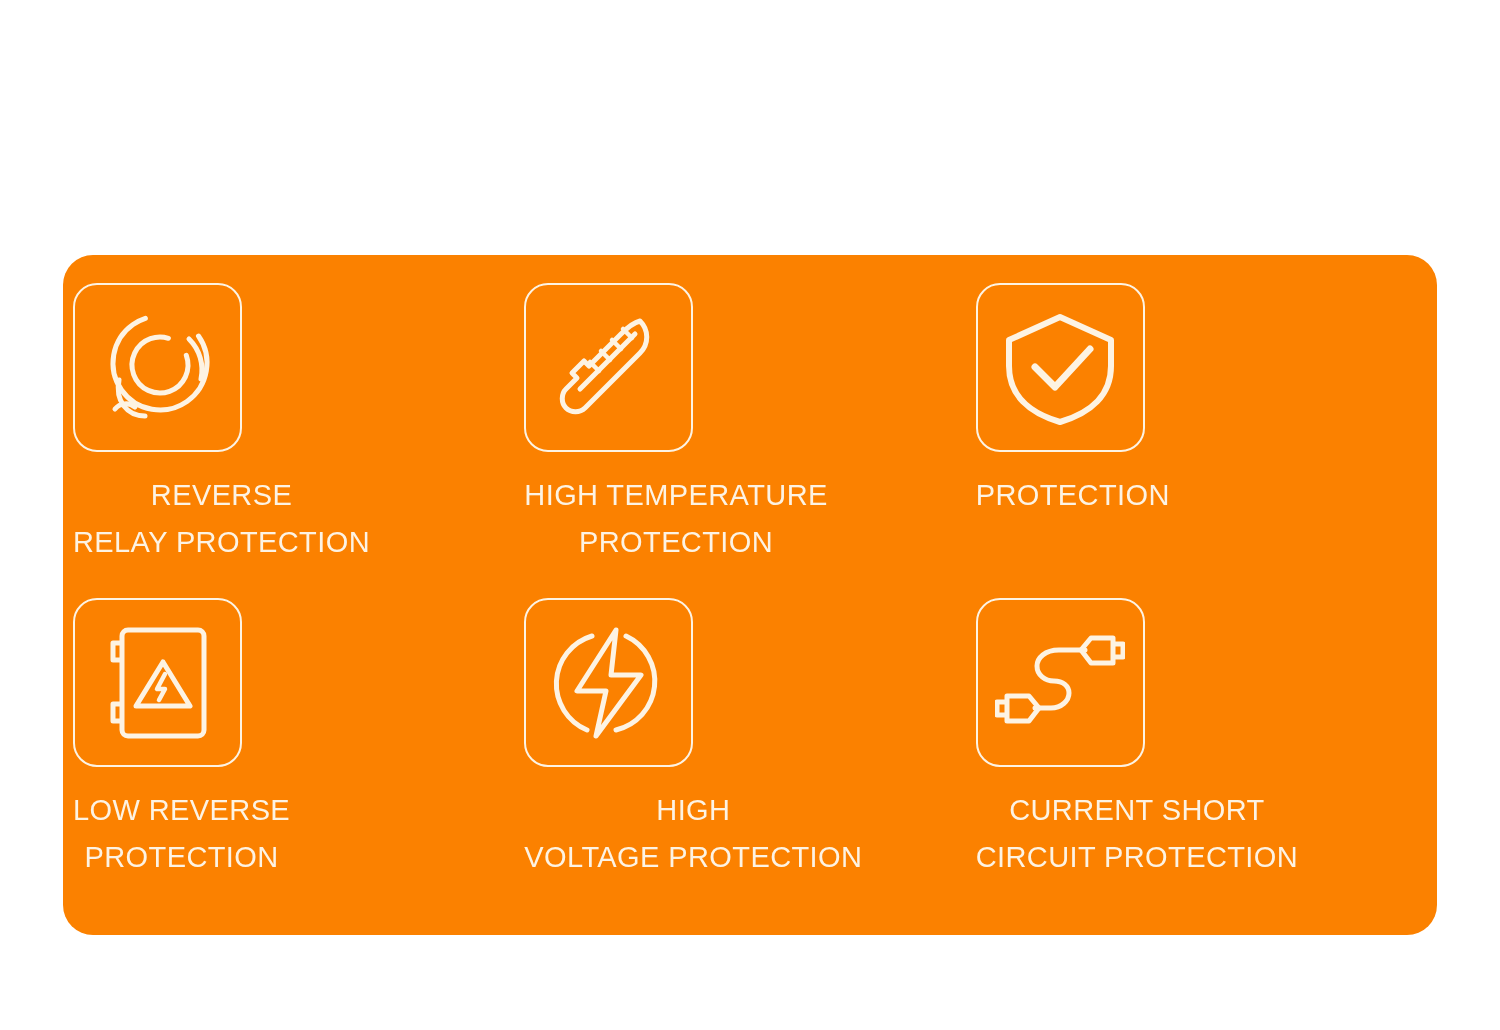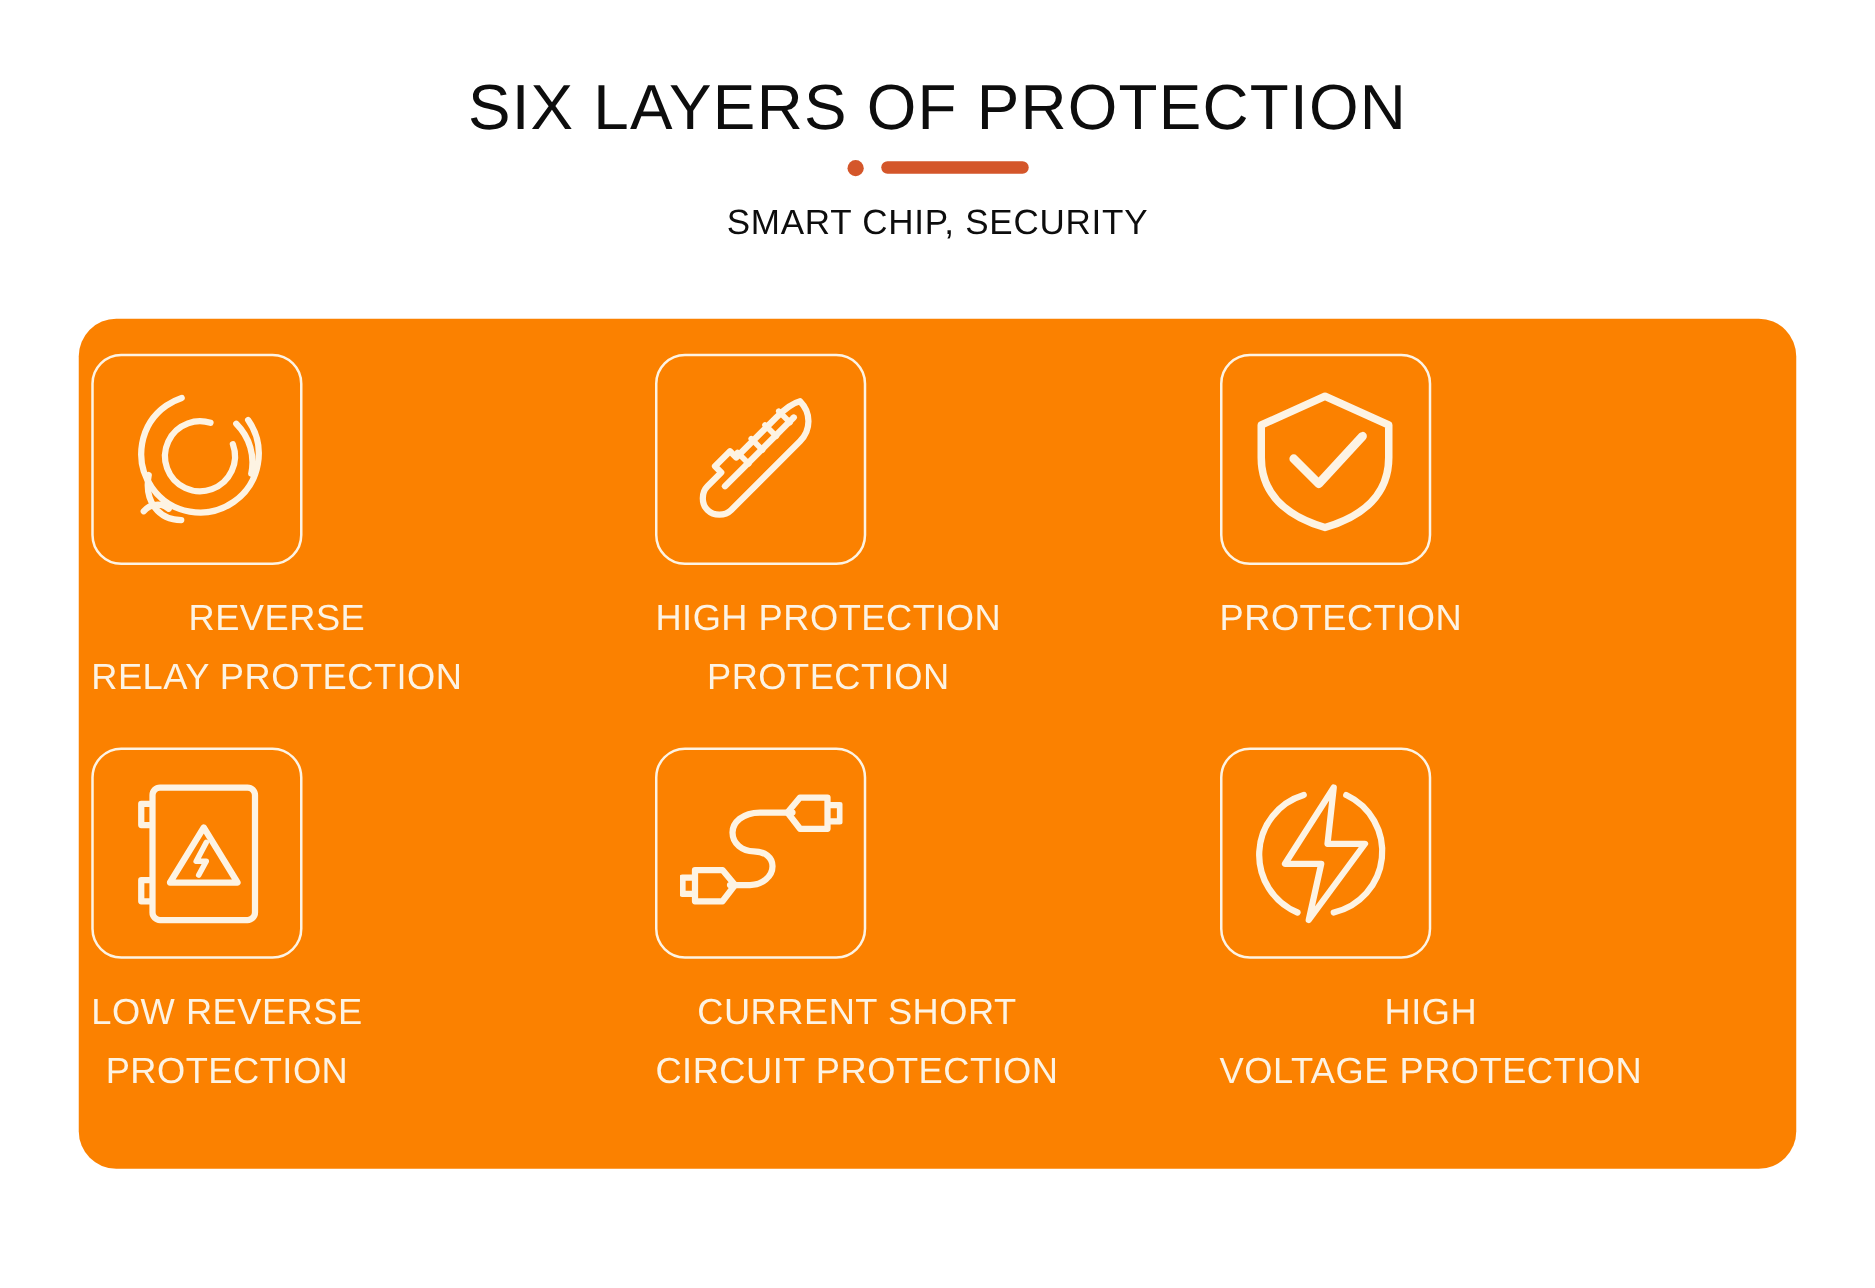--- a/index.html
+++ b/index.html
@@ -115,28 +115,20 @@
   }
   .label .l1, .label .l2 {
     display: block;
   }
 </style>
 </head>
 <body>
 
 <div class="page">
 
-  <div class="header">
-    <div class="title">SIX LAYERS OF PROTECTION</div>
-    <div class="divider">
-      <span class="divider-dot"></span>
-      <span class="divider-bar"></span>
-    </div>
-    <div class="subtitle">SMART CHIP, SECURITY</div>
-  </div>
 
   <div class="panel">
 
     <div class="cell">
       <div class="tile">
         <svg width="130" height="130" viewBox="0 0 130 130" fill="none">
           <circle cx="67" cy="60" r="47" stroke="#fdf3e3" stroke-width="5" stroke-linecap="round" stroke-dasharray="235 60" transform="rotate(-35 67 60)"></circle>
           <circle cx="67" cy="62" r="28" stroke="#fdf3e3" stroke-width="5" stroke-linecap="round" stroke-dasharray="150 26" transform="rotate(-20 67 62)"></circle>
           <path d="M26 77 C22 98 34 113 52 113" stroke="#fdf3e3" stroke-width="5" stroke-linecap="round" fill="none"></path>
           <path d="M22 106 C27 100 36 99 42 104" stroke="#fdf3e3" stroke-width="5" stroke-linecap="round" fill="none"></path>
@@ -156,21 +148,21 @@
                    C17 100 17 91 22 86 L33 75 L28 70 L40 58 L45 63 L77 31
                    C81 27 88 20 96 18 Z" stroke="#fdf3e3" stroke-width="5" stroke-linejoin="round" fill="none"></path>
           <path d="M91 31 L36 86" stroke="#fdf3e3" stroke-width="5" stroke-linecap="round"></path>
           <path d="M79 26 L88 35" stroke="#fdf3e3" stroke-width="4.5" stroke-linecap="round"></path>
           <path d="M68 37 L77 46" stroke="#fdf3e3" stroke-width="4.5" stroke-linecap="round"></path>
           <path d="M57 48 L66 57" stroke="#fdf3e3" stroke-width="4.5" stroke-linecap="round"></path>
           <path d="M46 59 L55 68" stroke="#fdf3e3" stroke-width="4.5" stroke-linecap="round"></path>
         </svg>
       </div>
       <div class="label">
-        <span class="l1">HIGH PROTECTION</span>
+        <span class="l1">HIGH TEMPERATURE</span>
         <span class="l2">PROTECTION</span>
       </div>
     </div>
 
     <div class="cell">
       <div class="tile">
         <svg width="130" height="130" viewBox="0 0 130 130" fill="none">
           <path d="M65 14 L116 37 L116 63 C116 92 96 110 65 119
                    C34 110 14 92 14 63 L14 37 Z" stroke="#fdf3e3" stroke-width="6" stroke-linejoin="round" fill="none"></path>
           <path d="M40 64 L60 84 L95 46" stroke="#fdf3e3" stroke-width="7" stroke-linecap="round" stroke-linejoin="round" fill="none"></path>
@@ -187,48 +179,48 @@
           <rect x="29" y="12" width="82" height="106" rx="6" stroke="#fdf3e3" stroke-width="5" fill="none"></rect>
           <path d="M29 25 L20 25 L20 42 L29 42" stroke="#fdf3e3" stroke-width="5" stroke-linejoin="round" fill="none"></path>
           <path d="M29 86 L20 86 L20 103 L29 103" stroke="#fdf3e3" stroke-width="5" stroke-linejoin="round" fill="none"></path>
           <path d="M70 44 L97 88 L43 88 Z" stroke="#fdf3e3" stroke-width="5" stroke-linejoin="round" fill="none"></path>
           <path d="M72 56 L64 71 L72 71 L66 82" stroke="#fdf3e3" stroke-width="4.5" stroke-linecap="round" stroke-linejoin="round" fill="none"></path>
         </svg>
       </div>
       <div class="label">
         <span class="l1">LOW REVERSE</span>
         <span class="l2">PROTECTION</span>
+      </div>
+    </div>
+
+    <div class="cell">
+      <div class="tile">
+        <svg width="130" height="130" viewBox="0 0 130 130" fill="none">
+          <path d="M48 18 A50 50 0 0 0 43 112" stroke="#fdf3e3" stroke-width="5" stroke-linecap="round" fill="none"></path>
+          <path d="M82 18 A50 50 0 0 1 72 112" stroke="#fdf3e3" stroke-width="5" stroke-linecap="round" fill="none"></path>
+          <path d="M72 12 L33 73 L62 73 L52 118 L97 57 L67 57 Z" stroke="#fdf3e3" stroke-width="5" stroke-linejoin="round" stroke-linecap="round" fill="none"></path>
+        </svg>
+      </div>
+      <div class="label">
+        <span class="l1">HIGH</span>
+        <span class="l2">VOLTAGE PROTECTION</span>
       </div>
     </div>
 
     <div class="cell">
       <div class="tile">
         <svg width="130" height="130" viewBox="0 0 130 130" fill="none">
           <path d="M90 32 L64 32 C50 32 42 40 42 48 C42 57 50 63 59 63
                    C68 63 74 68 74 75 C74 83 66 90 56 90 L40 90" stroke="#fdf3e3" stroke-width="5" stroke-linecap="round" stroke-linejoin="round" fill="none"></path>
           <path d="M96 20 L118 20 L118 45 L96 45 L86 32 Z" stroke="#fdf3e3" stroke-width="5" stroke-linejoin="round" fill="none"></path>
           <path d="M118 26 L128 26 L128 39 L118 39" stroke="#fdf3e3" stroke-width="5" stroke-linejoin="round" fill="none"></path>
           <path d="M34 78 L12 78 L12 103 L34 103 L44 90 Z" stroke="#fdf3e3" stroke-width="5" stroke-linejoin="round" fill="none"></path>
           <path d="M12 84 L2 84 L2 97 L12 97" stroke="#fdf3e3" stroke-width="5" stroke-linejoin="round" fill="none"></path>
         </svg>
       </div>
       <div class="label">
         <span class="l1">CURRENT SHORT</span>
         <span class="l2">CIRCUIT PROTECTION</span>
       </div>
     </div>
 
-    <div class="cell">
-      <div class="tile">
-        <svg width="130" height="130" viewBox="0 0 130 130" fill="none">
-          <path d="M48 18 A50 50 0 0 0 43 112" stroke="#fdf3e3" stroke-width="5" stroke-linecap="round" fill="none"></path>
-          <path d="M82 18 A50 50 0 0 1 72 112" stroke="#fdf3e3" stroke-width="5" stroke-linecap="round" fill="none"></path>
-          <path d="M72 12 L33 73 L62 73 L52 118 L97 57 L67 57 Z" stroke="#fdf3e3" stroke-width="5" stroke-linejoin="round" stroke-linecap="round" fill="none"></path>
-        </svg>
-      </div>
-      <div class="label">
-        <span class="l1">HIGH</span>
-        <span class="l2">VOLTAGE PROTECTION</span>
-      </div>
-    </div>
-
   </div>
 </div>
 
 </body></html>

